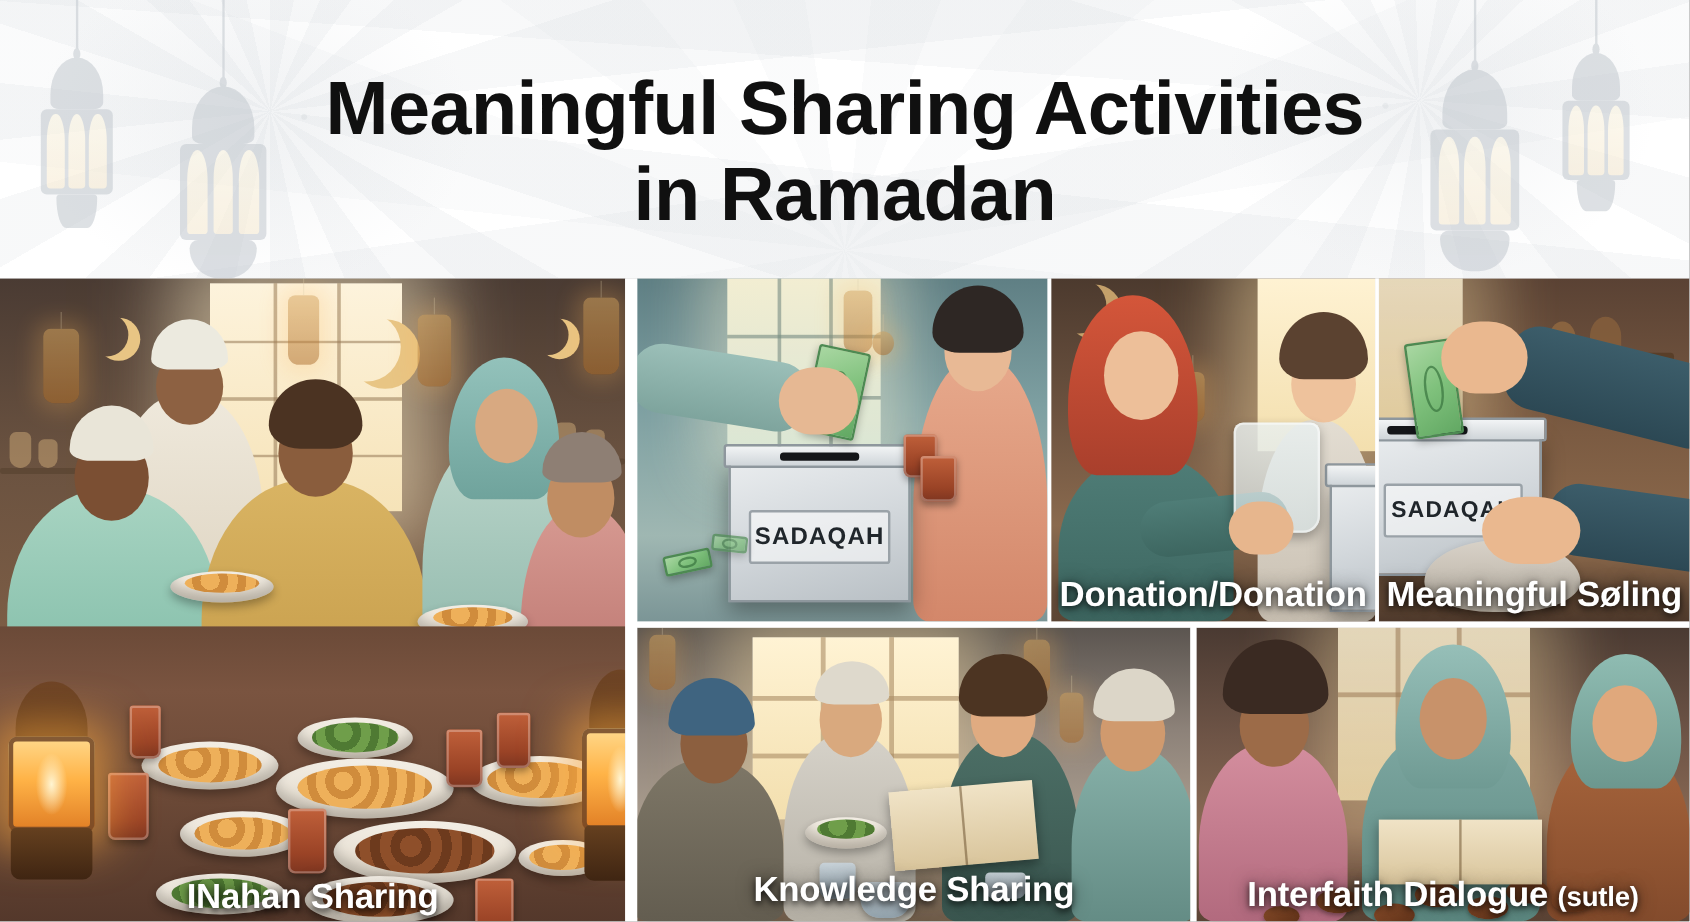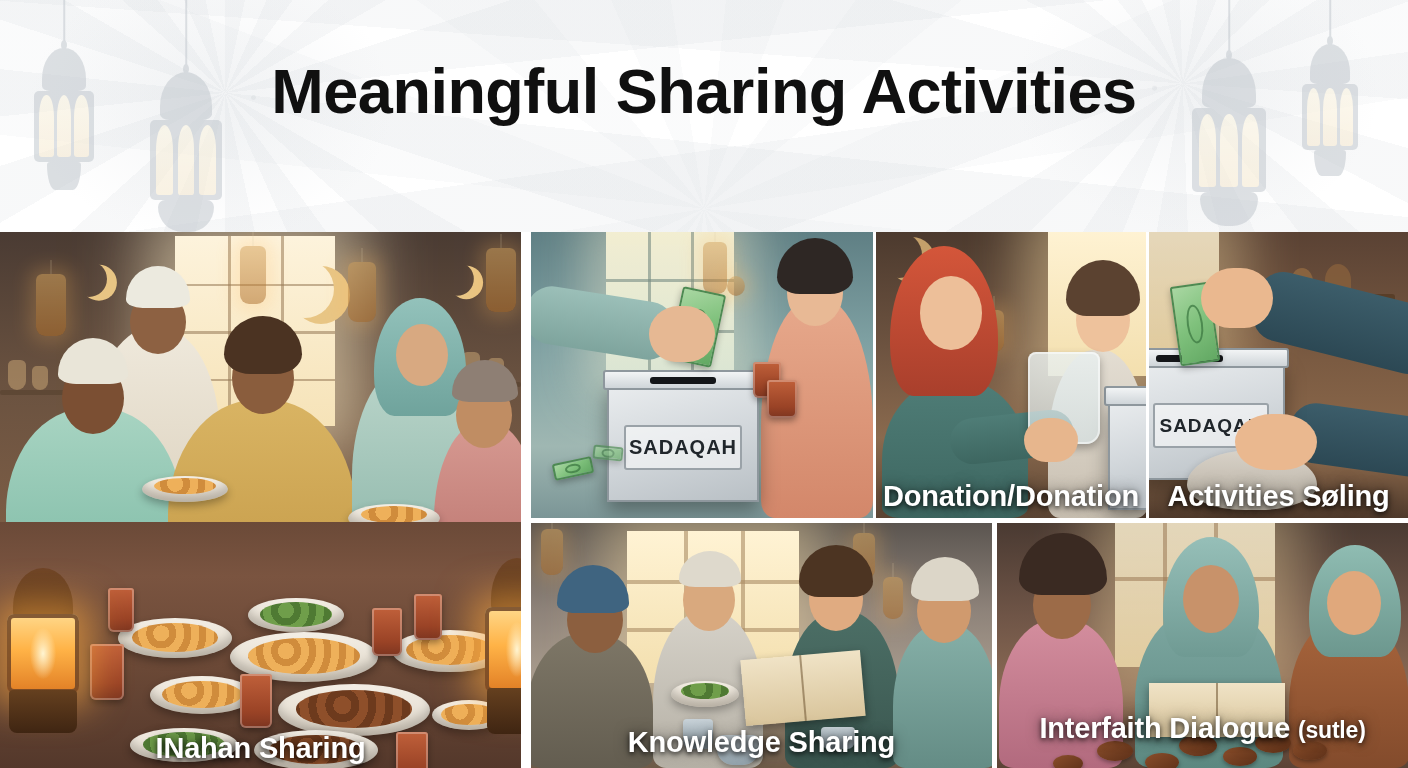--- a/index.html
+++ b/index.html
@@ -313,20 +313,21 @@
             <div class="pane"></div>
             <div class="pane"></div>
             <div class="pane"></div>
           </div>
         <div class="foot"></div>
       </div>
     </div>
 
     <div class="hdr-title">
       <span>Meaningful Sharing Activities</span>
+      <span class="l2">in Ramadan</span>
     </div>
   </div>
 
   <div class="grid">
 
     <div class="panel p1">
 
       <div class="window">
         <div class="mull" style="left:0; top:50%; width:100%; height:3px;"></div>
         <div class="mull" style="left:33%; top:0; width:3px; height:100%;"></div>
@@ -508,21 +509,21 @@
         <div class="lid"></div>
         <div class="slot" style="left:12%; width:46%;"></div>
         <div class="plate" style="font-size:19px;">SADAQAH</div>
       </div>
 
       <div class="arm" style="left:140px; top:178px; width:150px; height:60px; background:linear-gradient(#3c5d6a,#2c4854); transform:rotate(8deg);"></div>
       <div class="hand" style="left:86px; top:182px; width:82px; height:56px; background:#eab88f; z-index:23;"></div>
       <div style="position:absolute; left:38px; top:218px; width:130px; height:60px; border-radius:50% 50% 44% 44% / 58% 58% 42% 42%; background:linear-gradient(#d8d2c8,#b6aea1); z-index:22; box-shadow:0 4px 8px rgba(0,0,0,.3);"></div>
 
       <div class="caption" style="bottom:2px;">
-        <span>Activities Søling</span>
+        <span>Meaningful Søling</span>
       </div>
     </div>
 
     <div class="panel p5">
       <div class="glow-window" style="left:96px; top:8px; width:172px; height:152px;">
         <div class="mull-v" style="left:33%; top:0; width:4px; height:100%; background:rgba(170,140,100,.6);"></div>
         <div class="mull-v" style="left:66%; top:0; width:4px; height:100%; background:rgba(170,140,100,.6);"></div>
         <div class="mull-h" style="left:0; top:32%; width:100%; height:4px; background:rgba(170,140,100,.6);"></div>
         <div class="mull-h" style="left:0; top:64%; width:100%; height:4px; background:rgba(170,140,100,.6);"></div>
       </div>
@@ -581,21 +582,21 @@
       <div class="book" style="left:152px; top:160px; width:136px; height:54px;"></div>
 
       <div class="date-oval" style="left:100px; top:218px; width:36px; height:20px;"></div>
       <div class="date-oval" style="left:148px; top:230px; width:34px; height:19px;"></div>
       <div class="date-oval" style="left:182px; top:212px; width:38px; height:21px;"></div>
       <div class="date-oval" style="left:226px; top:224px; width:34px; height:19px;"></div>
       <div class="date-oval" style="left:258px; top:210px; width:36px; height:20px;"></div>
       <div class="date-oval" style="left:296px; top:218px; width:34px; height:19px;"></div>
       <div class="date-oval" style="left:56px; top:232px; width:30px; height:17px;"></div>
 
-      <div class="caption" style="bottom:20px;">
+      <div class="caption" style="bottom:2px;">
         <span>Interfaith Dialogue</span>
         <span class="small">(sutle)</span>
       </div>
     </div>
 
     <div class="divider-white" style="left:521px; top:0; width:10px; height:536px;"></div>
     <div class="divider-white" style="left:873px; top:0; width:3px; height:286px;"></div>
     <div class="divider-white" style="left:1146px; top:0; width:3px; height:286px;"></div>
     <div class="divider-white" style="left:531px; top:286px; width:877px; height:5px;"></div>
     <div class="divider-white" style="left:992px; top:291px; width:5px; height:245px;"></div>

